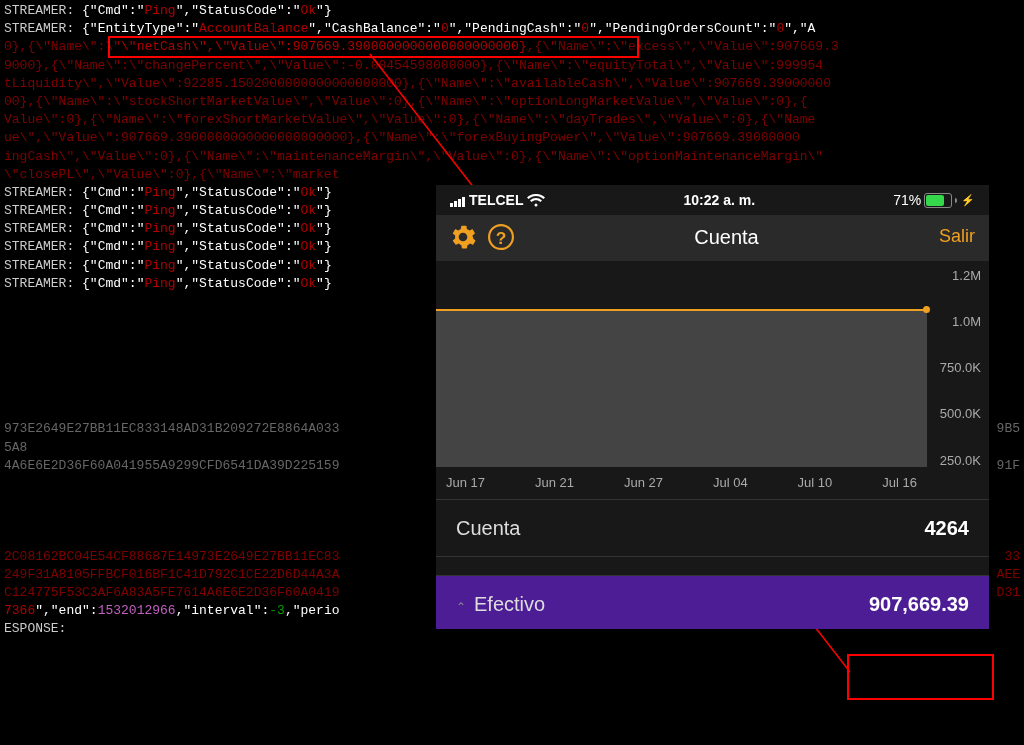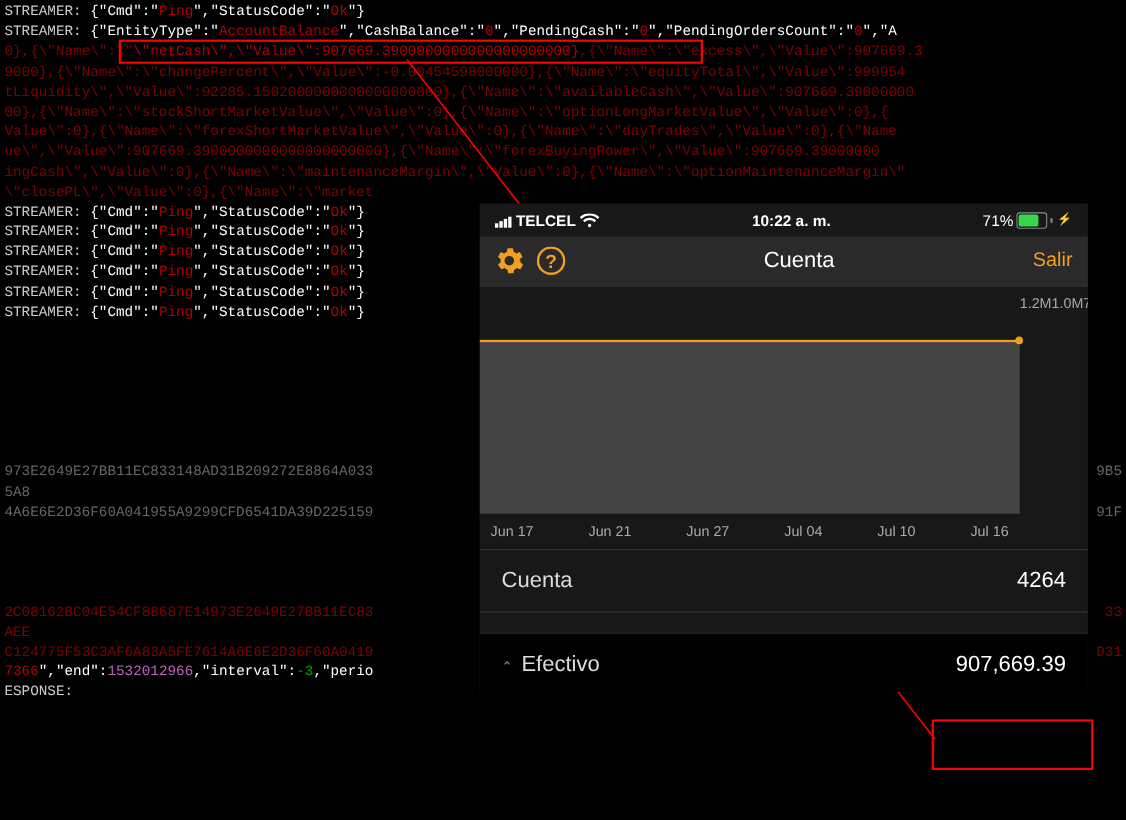--- a/index.html
+++ b/index.html
@@ -28,27 +28,27 @@
 .navbar{display:flex;justify-content:space-between;align-items:center;padding:8px 14px 10px;background:#2a2a2a}
 .nav-left{display:flex;gap:12px;align-items:center}
 .nav-title{font-size:20px;font-weight:400;color:#fff}
 .nav-exit{font-size:18px;color:#f0a020}
 .icon{width:26px;height:26px;display:flex;align-items:center;justify-content:center}
 .chart{position:relative;height:238px;background:#181818}
 .chart-area{position:absolute;left:0;right:62px;top:8px;bottom:32px}
 .fill{position:absolute;left:0;right:0;top:40px;bottom:0;background:#444}
 .line{position:absolute;left:0;right:0;top:40px;height:2px;background:#f0a020}
 .dot{position:absolute;right:-3px;top:37px;width:7px;height:7px;background:#f0a020;border-radius:50%}
-.ylabels{position:absolute;right:4px;top:8px;bottom:32px;width:54px;display:flex;flex-direction:row;justify-content:space-between;font-size:13px;color:#aaa;text-align:right;padding:0 4px 0 0}
+.ylabels{position:absolute;right:4px;top:8px;bottom:32px;width:54px;display:flex;flex-direction:column;justify-content:space-between;font-size:13px;color:#aaa;text-align:right;padding:0 4px 0 0}
 .ylabels div{line-height:1}
 .xlabels{position:absolute;left:0;right:62px;bottom:6px;display:flex;justify-content:space-between;font-size:13px;color:#aaa;padding:0 10px}
 .row{display:flex;justify-content:space-between;align-items:center;padding:14px 20px;border-top:1px solid #333;font-size:20px}
 .row.sub{background:#7f1d1d;font-size:19px;padding-left:38px}
 .row .k{color:#ddd}
-.row .v{color:#fff;font-weight:400}
+.row .v{color:#fff;font-weight:700}
 .expand{display:inline-block;width:12px;margin-right:6px;color:#888;font-size:12px}
 svg{display:block}
 </style>
 </head>
 <body>
 
 <div class="log">
 <div><span class="lbl">STREAMER:</span>  <span class="brace">{"Cmd":"</span><span class="str">Ping</span><span class="brace">","StatusCode":"</span><span class="str">Ok</span><span class="brace">"}</span></div>
 <div><span class="lbl">STREAMER:</span>  <span class="brace">{"EntityType":"</span><span class="str">AccountBalance</span><span class="brace">","CashBalance":"</span><span class="num">0</span><span class="brace">","PendingCash":"</span><span class="num">0</span><span class="brace">","PendingOrdersCount":"</span><span class="num">0</span><span class="brace">","A</span></div>
 <div><span class="dim">0},{\"Name\":\"</span><span class="str">\"netCash\",\"Value\":907669.3900000000000000000000}</span><span class="dim">,{\"Name\":\"excess\",\"Value\":907669.3</span></div>
@@ -85,20 +85,21 @@
     </div>
 <div>&nbsp;</div>
     <div>&nbsp;</div>
     <div>&nbsp;</div>
     <div>&nbsp;</div>
 <div style="display:flex;justify-content:space-between;width:1016px">
       <span class="hex2">2C08162BC04E54CF88687E14973E2649E27BB11EC83</span>
       <span class="hex2">33</span>
     </div>
 <div style="display:flex;justify-content:space-between;width:1016px">
+      <span class="hex2">249F31A8105FFBCF016BF1C41D792C1CE22D6D44A3A</span>
       <span class="hex2">AEE</span>
     </div>
 <div style="display:flex;justify-content:space-between;width:1016px">
       <span class="hex2">C124775F53C3AF6A83A5FE7614A6E6E2D36F60A0419</span>
       <span class="hex2">D31</span>
     </div>
 <div><span class="str">7366</span><span class="brace">","end":</span><span class="purple">1532012966</span><span class="brace">,"interval":</span><span class="green">-3</span><span class="brace">,"perio</span></div>
 <div><span class="lbl">ESPONSE:</span></div>
 </div>
 
@@ -175,21 +176,21 @@
       <span>Jul 10</span>
       <span>Jul 16</span>
     </div>
   </div>
 
   <div class="row">
     <span class="k">Cuenta</span>
     <span class="v">4264</span>
   </div>
   <div style="height:18px;border-top:1px solid #333"></div>
-  <div class="row" style="background:#000000">
+  <div class="row" style="background:#4c1d95">
     <span class="k"><span class="expand">⌃</span><span>Efectivo</span></span>
     <span class="v">907,669.39</span>
   </div>
   <div class="row sub">
     <span class="k">Efectivo en caja</span>
     <span class="v">907,669.39</span>
   </div>
 </div>
 
 </body></html>

